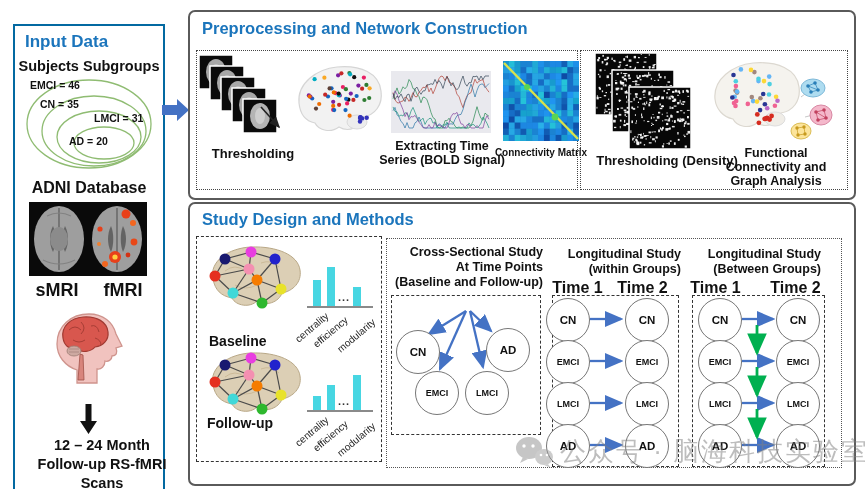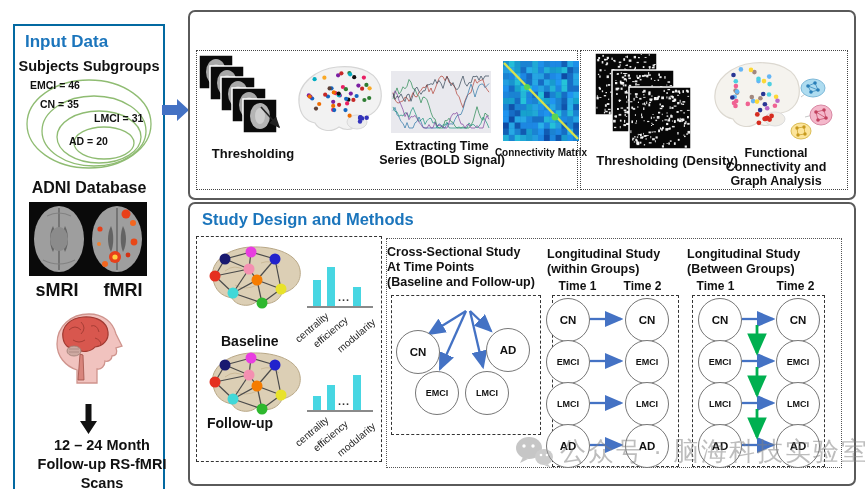--- a/index.html
+++ b/index.html
@@ -15,22 +15,22 @@
   #prep-panel{left:188px;top:10px;width:664px;height:186px;border:2px solid #5a5a5a;border-radius:7px;}
   #study-panel{left:188px;top:202px;width:664px;height:280px;border:2px solid #5a5a5a;border-radius:7px;}
   .dotted-box{position:absolute;border:1.5px dotted #444;}
   .dashed-box{position:absolute;border:1.6px dashed #333;}
   .fine-dotted{position:absolute;border:1px dotted #555;}
   .step-label{position:absolute;font-weight:bold;font-size:13px;line-height:1.12;text-align:center;}
   .circle{position:absolute;width:42px;height:42px;border:1.3px solid #777;border-radius:50%;
           background:#fff;display:flex;align-items:center;justify-content:center;
           font-weight:bold;font-size:11.5px;}
   .circle.sm{font-size:9px;}
-  .sec-heading{position:absolute;font-weight:bold;font-size:12.5px;line-height:1.18;text-align:left;}
-  .time-label{position:absolute;font-weight:bold;font-size:12px;text-align:center;width:55px;}
+  .sec-heading{position:absolute;font-weight:bold;font-size:12.5px;line-height:1.18;text-align:right;}
+  .time-label{position:absolute;font-weight:bold;font-size:16px;text-align:center;width:55px;}
   .bar{position:absolute;bottom:2px;width:8px;background:#47d6e2;}
   .chart{position:absolute;width:66px;}
   .chart .axis{position:absolute;left:0;right:0;bottom:0;height:2px;background:#8a8a8a;}
   .chart .dots{position:absolute;left:31px;bottom:5px;font-weight:bold;font-size:11px;color:#333;letter-spacing:1px;}
   .metric-labels{position:absolute;width:92px;height:52px;font-size:10px;color:#222;}
   .metric-labels span{position:absolute;white-space:nowrap;transform:rotate(-40deg);transform-origin:left top;}
   .subgroup-label{position:absolute;font-weight:bold;font-size:10.5px;}
   #watermark{position:absolute;left:514px;top:434px;z-index:10;pointer-events:none;
              display:flex;align-items:center;gap:6px;}
   #watermark .wm-text{font-size:26px;font-weight:500;color:rgba(128,128,128,0.52);letter-spacing:2px;white-space:nowrap;}
@@ -101,20 +101,21 @@
     <div class="abs b ctr pre" style="left:0;top:410px;width:148px;font-size:14.5px;line-height:1.3;margin-left:13px;">12 – 24 Month
 Follow-up RS-fMRI
 Scans</div>
   </div>
 
   <svg class="abs" style="left:162px;top:98px;" width="27" height="24" viewBox="0 0 27 24">
     <polygon points="0,7 15,7 15,1 27,12 15,23 15,17 0,17" fill="#4472c4"></polygon>
   </svg>
 
   <div id="prep-panel" class="panel">
+    <div class="abs blue-title" style="left:12px;top:7px;font-size:16.5px;">Preprocessing and Network Construction</div>
 
     <div class="dotted-box" style="left:6px;top:38px;width:380px;height:138px;">
       <svg class="abs" style="left:2px;top:4px;" width="94" height="86" viewBox="0 0 94 86">
         <g>
           <g transform="translate(0,0)">
               <rect width="34" height="34" fill="#0b0b0b" stroke="#fff" stroke-width="1.5"></rect>
               <ellipse cx="17" cy="17" rx="10" ry="13" fill="#a8a8a8"></ellipse>
               <ellipse cx="17" cy="17" rx="5" ry="8" fill="#c2c2c2"></ellipse>
             </g>
           <g transform="translate(11,11)">
@@ -1017,21 +1018,21 @@
         <circle cx="20" cy="16" r="5.5" fill="#191970"></circle>
           <circle cx="46" cy="9" r="5.5" fill="#e83de0"></circle>
         <circle cx="70" cy="16" r="5.5" fill="#2222cc"></circle>
           <circle cx="44" cy="26" r="5.5" fill="#f48fb1"></circle>
         <circle cx="10" cy="33" r="5.5" fill="#e53020"></circle>
           <circle cx="52" cy="37" r="5.5" fill="#f57c00"></circle>
         <circle cx="28" cy="50" r="5.5" fill="#40d8d8"></circle>
           <circle cx="76" cy="46" r="5.5" fill="#e8e22a"></circle>
         <circle cx="57" cy="60" r="5.5" fill="#2eb82e"></circle>
       </svg>
-      <div class="abs b" style="left:24px;top:96px;font-size:14px;text-align:center;">Baseline</div>
+      <div class="abs b" style="left:12px;top:96px;font-size:14px;text-align:center;">Baseline</div>
 
       <div class="chart" style="left:110px;top:6px;height:65px;">
         <div class="bar" style="left: 6px; height: 26px;"></div>
         <div class="bar" style="left: 20px; height: 39px;"></div>
         <span class="dots">...</span>
         <div class="bar" style="left: 46px; height: 19px;"></div>
         <div class="axis"></div>
       </div>
       <div class="metric-labels" style="left:98px;top:71px;">
         <span style="left:-2px;top:28px;">centrality</span>

